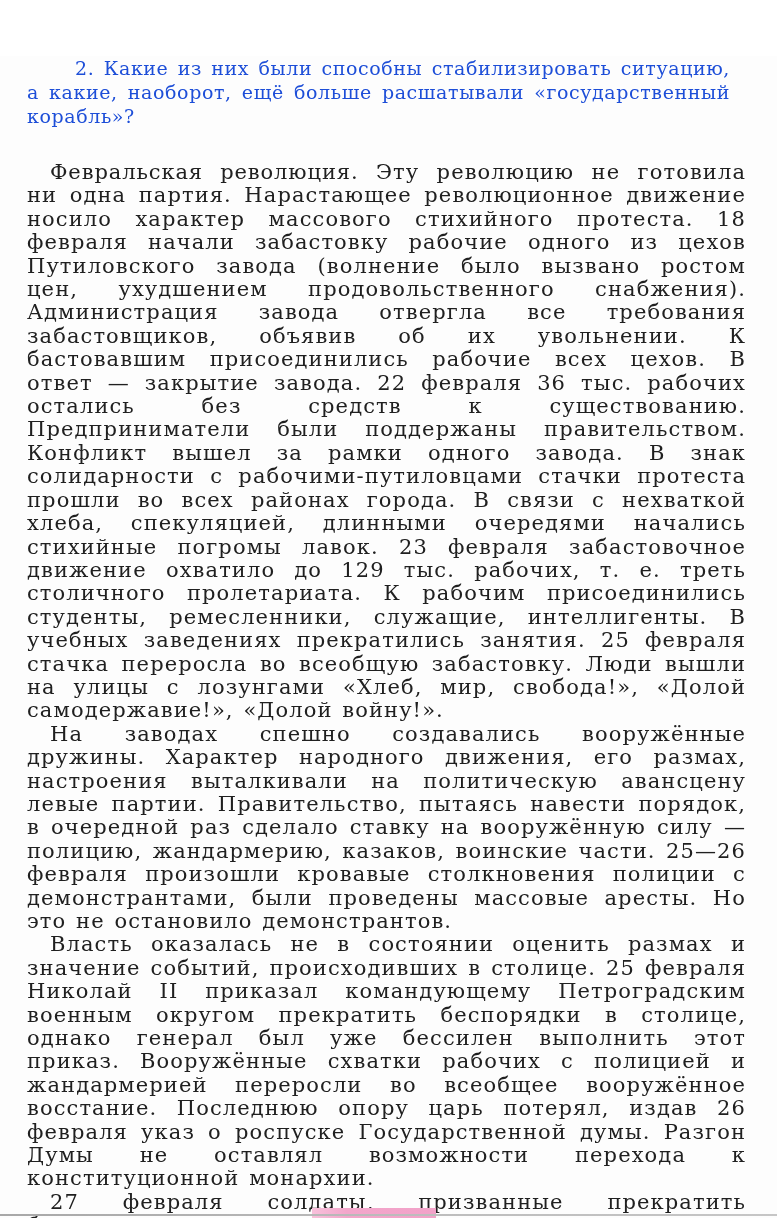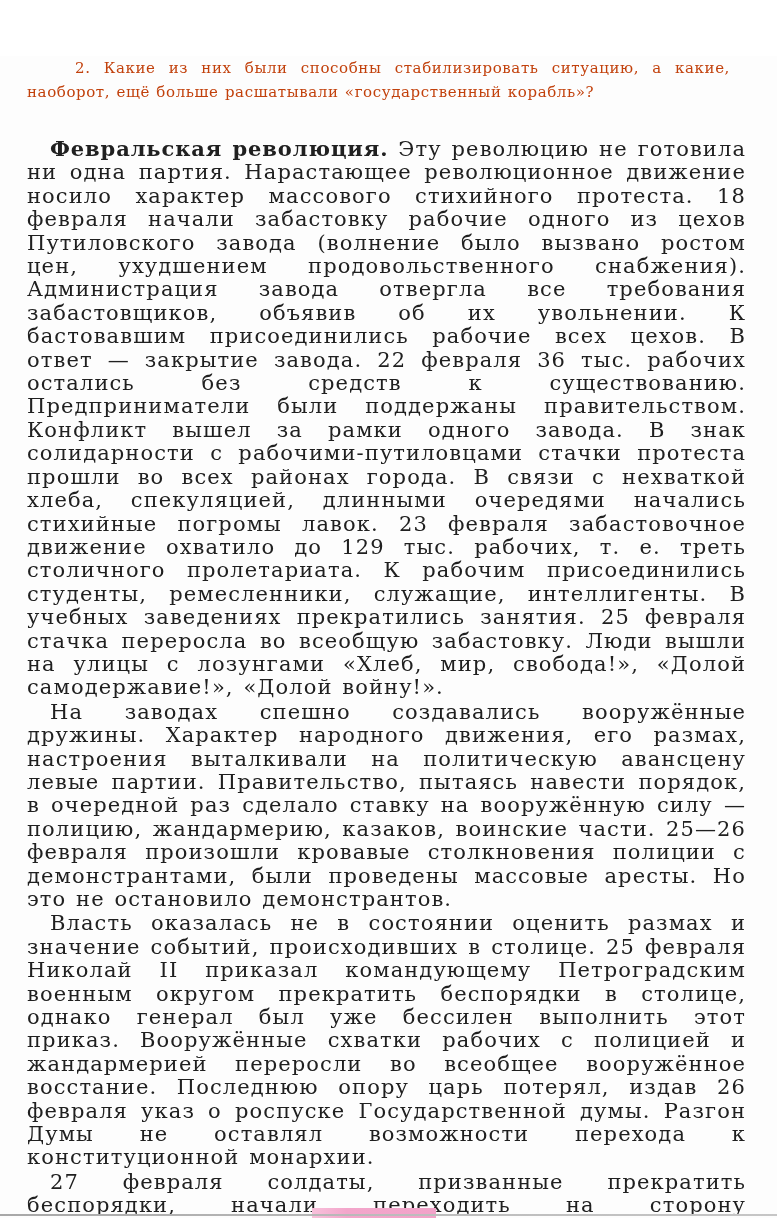--- a/index.html
+++ b/index.html
@@ -7,34 +7,34 @@
     width:777px;height:1218px;overflow:hidden;
     background:#ffffff;
     font-family:"DejaVu Serif","Liberation Serif",serif;
   }
   .page{
     position:relative;width:777px;height:1218px;
     background:#fdfdfd;color:#222222;
   }
   .question{
     margin:56px 47px 0 27px;
-    font-size:15px;line-height:24px;
+    font-size:19px;line-height:24px;
     text-align:justify;text-indent:48px;
     letter-spacing:0.6px;word-spacing:1px;
-    color:#c2410c;
+    color:#1d4ed8;
   }
   .bodytext{
     margin:33px 31px 0 27px;
     font-size:21px;line-height:23.4px;
     text-align:justify;
     letter-spacing:1.1px;word-spacing:2px;
     color:#202020;
   }
   .bodytext p{margin:0;text-indent:23px;}
-  .lead{font-weight:bold;letter-spacing:0.9px;}
+  .lead{font-weight:normal;letter-spacing:0.9px;}
   .footer-rule{
     position:absolute;left:0;top:1158px;width:777px;height:2px;
     background:linear-gradient(90deg,#a8a8a8 0%,#bdbdbd 55%,#c6c6c6 100%);
     z-index:2;
   }
   .page-tab{
     position:absolute;left:312px;top:1152px;width:124px;height:66px;
     background:linear-gradient(90deg,#f8c0db 0%,#f3a6cb 28%,#f2a2c9 100%);
     z-index:1;
     display:flex;justify-content:center;align-items:flex-start;

